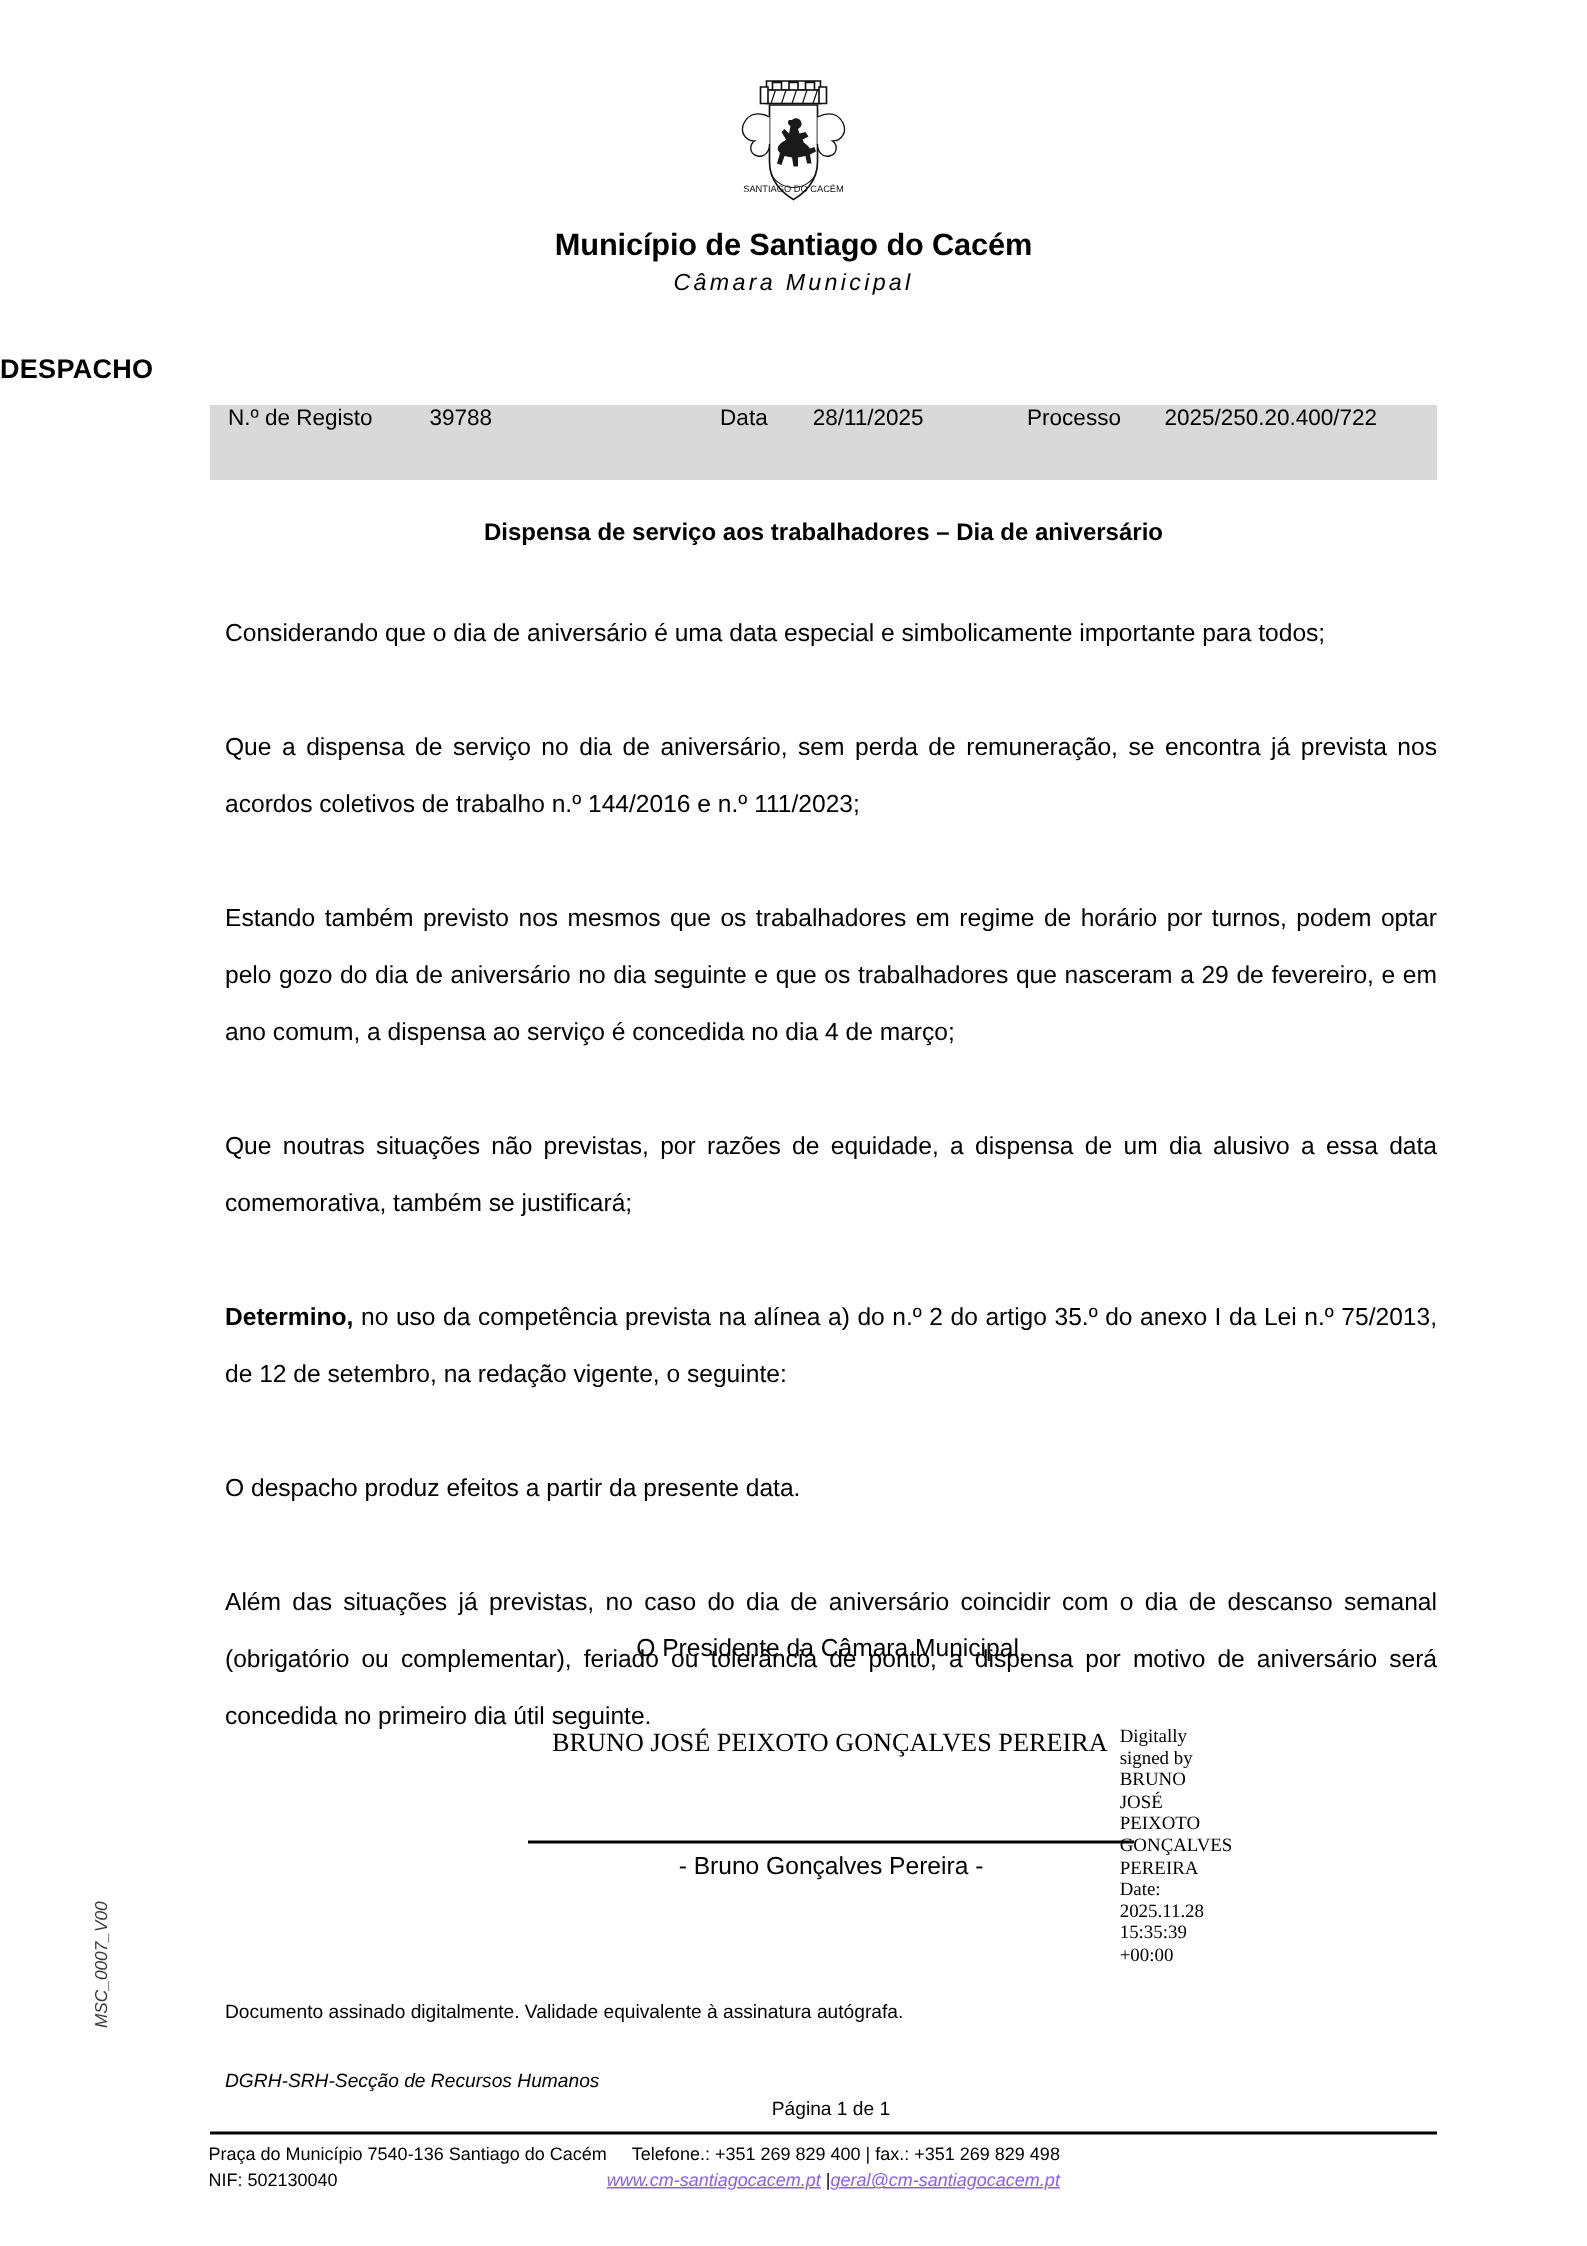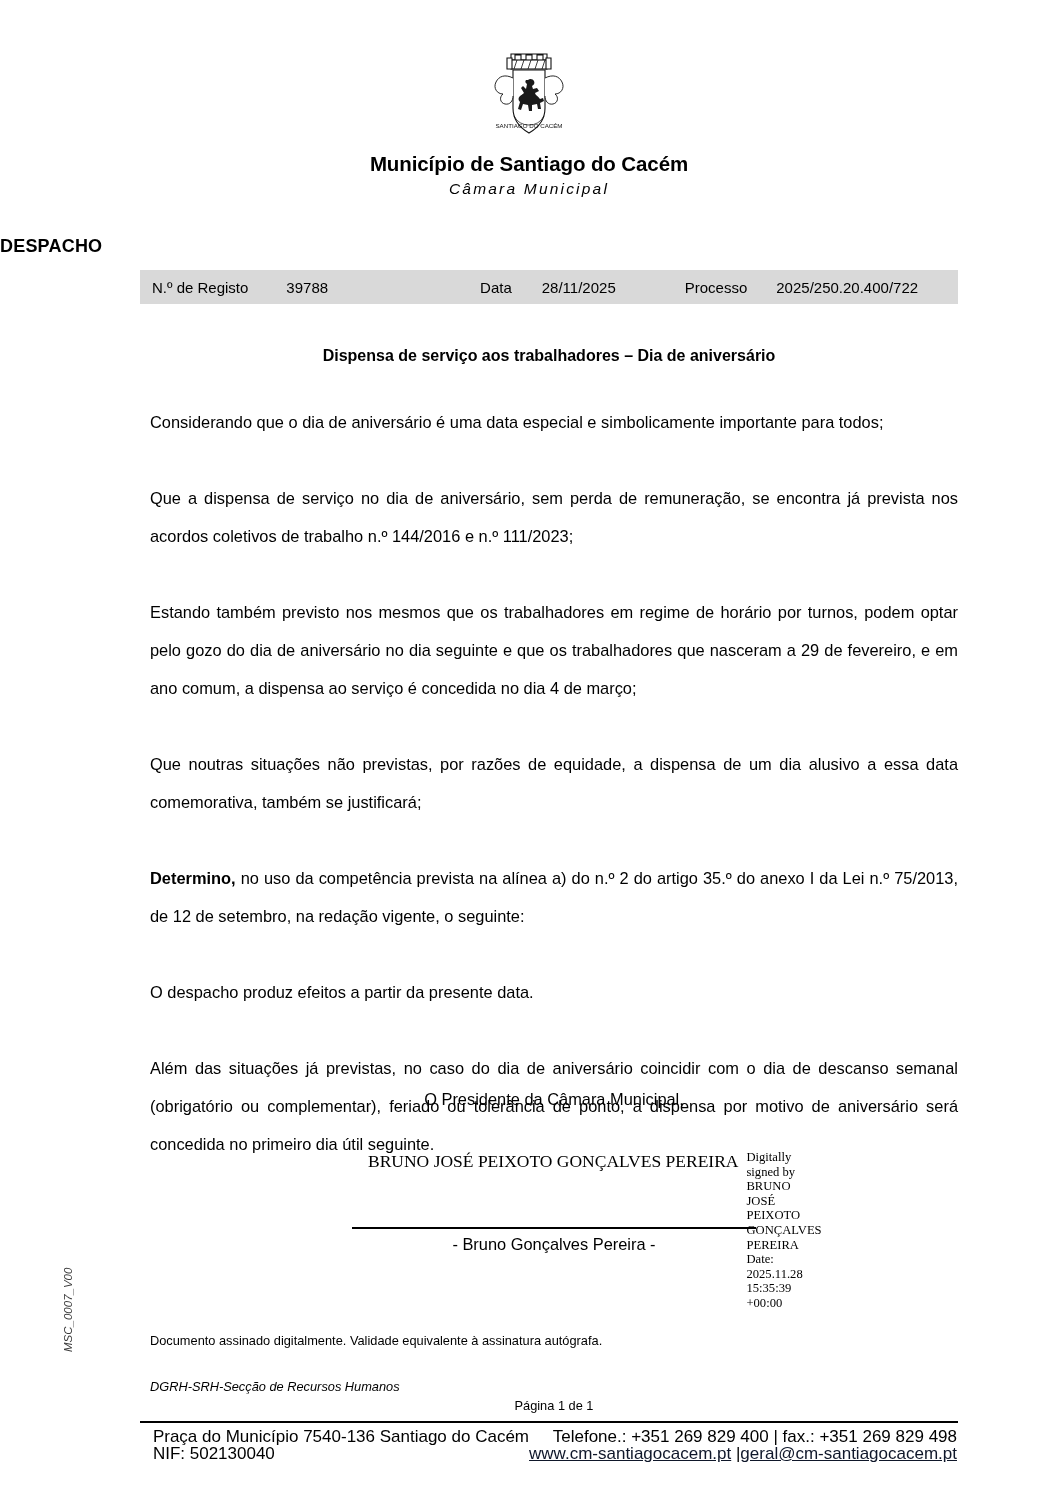--- a/index.html
+++ b/index.html
@@ -67,24 +67,24 @@
     font-weight: bold;
     letter-spacing: 0.2px;
   }
 
   
   .reg-bar {
     position: absolute;
     top: 270px;
     left: 140px;
     width: 818px;
-    height: 34px;
+    height: 50px;
     background: #d9d9d9;
     display: flex;
-    align-items: center;
+    align-items: flex-start;
     font-size: 15px;
   }
   .reg-label { white-space: nowrap; }
   .reg-value { white-space: nowrap; }
   .c1-label { margin-left: 12px; }
   .c1-value { margin-left: 38px; }
   .c2-label { margin-left: 152px; }
   .c2-value { margin-left: 30px; }
   .c3-label { margin-left: 69px; }
   .c3-value { margin-left: 29px; }
@@ -190,33 +190,34 @@
   .footer-rule {
     position: absolute;
     top: 1421px;
     left: 140px;
     width: 818px;
     border-top: 2px solid #000;
   }
   .footer-cols {
     position: absolute;
     top: 1428px;
-    left: 149px;
+    left: 139px;
     width: 808px;
     display: flex;
-    justify-content: flex-end;
-    font-size: 17px;
+    justify-content: flex-start;
+    font-size: 12px;
     line-height: 17px;
   }
   .foot-left div, .foot-right div { white-space: nowrap; }
   .foot-right { text-align: right; }
   .foot-right .sep { color: #000; }
   .flink {
-    color: #0f172a;
+    color: #8b5cf6;
     text-decoration: underline;
+    font-style: italic;
   }
 
   
   .side-code {
     position: absolute;
     left: 62px;
     top: 1352px;
     font-size: 11.5px;
     font-style: italic;
     color: #3a3a3a;

